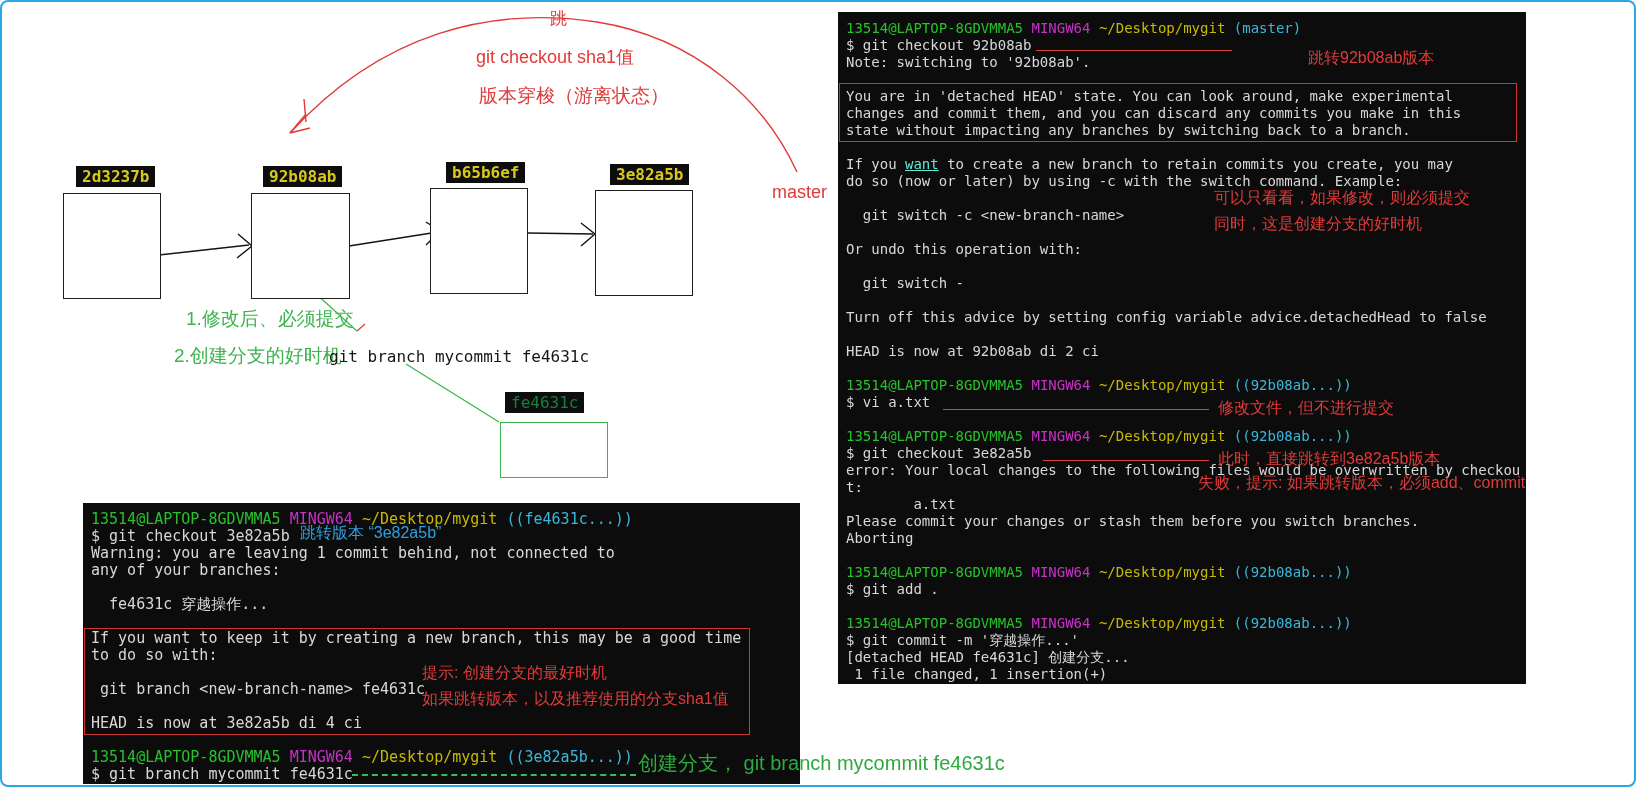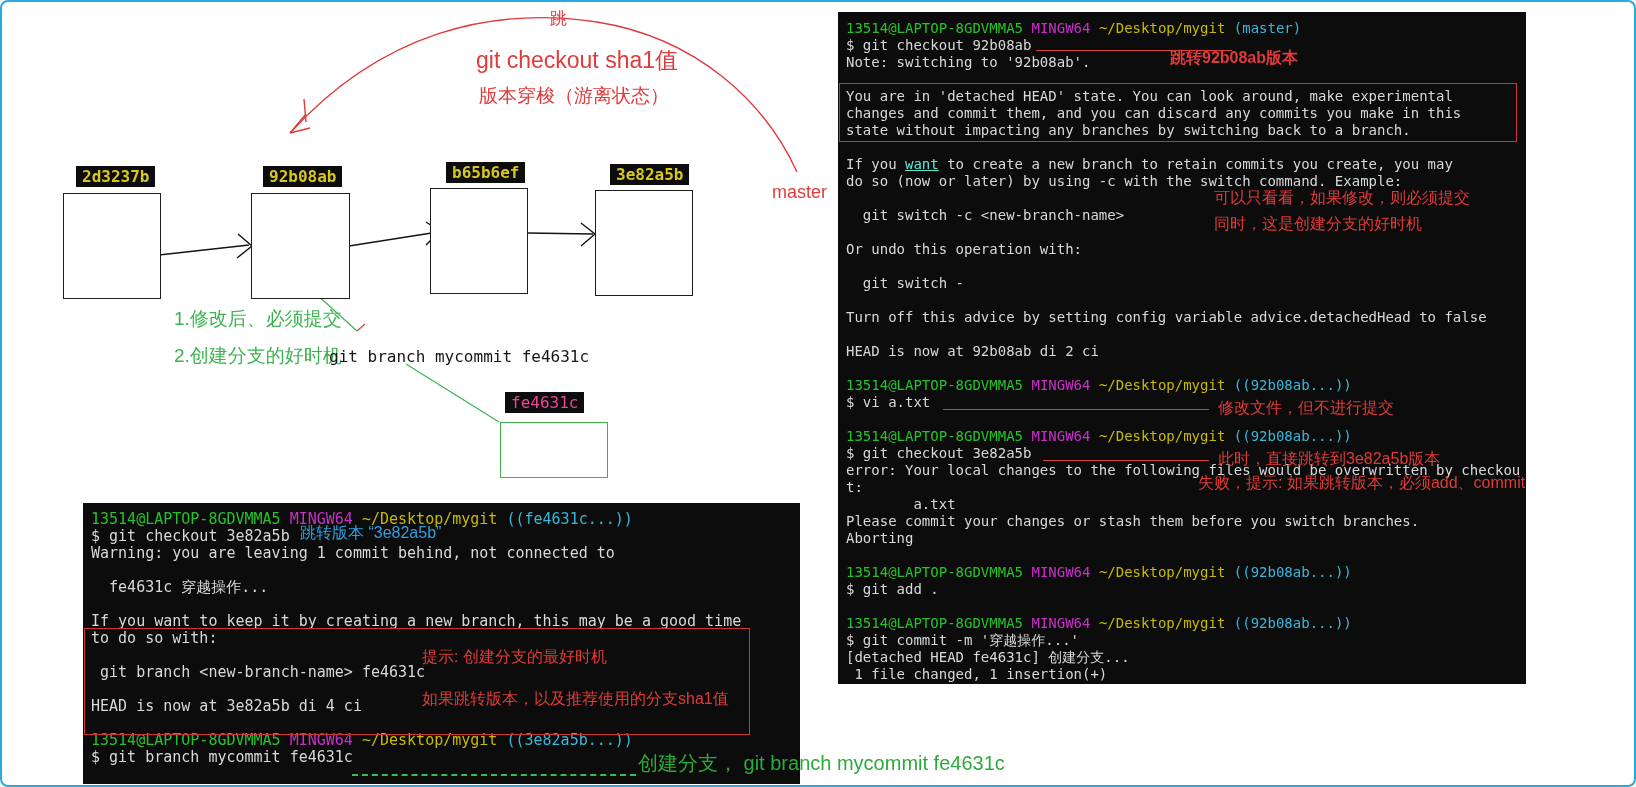--- a/index.html
+++ b/index.html
@@ -24,21 +24,21 @@
   .ann-red{color:#e03a3a;font-size:16px;}
   .ann-blue{color:#2f9fe0;font-size:16px;}
   .ann-green{color:#2daa3c;font-size:20px;}
 
   
   .red-note{position:absolute;color:#e03a3a;white-space:nowrap;}
   .green-note{position:absolute;color:#3cb44e;font-size:19px;white-space:nowrap;}
   .mono-note{position:absolute;color:#151515;font:16px "DejaVu Sans Mono",monospace;white-space:nowrap;}
   .sha-label{position:absolute;background:#0d0d0d;color:#d8c81e;
     font:bold 16px "DejaVu Sans Mono",monospace;padding:1px 6px;white-space:nowrap;}
-  .sha-label.white{color:#ec4899;font-weight:normal;}
+  .sha-label.white{color:#15803d;font-weight:normal;}
   .commit-box{position:absolute;border:1px solid #1e1e1e;background:#ffffff;}
   .branch-box{position:absolute;border:1px solid #3cb44e;background:#ffffff;}
 
   
   .rbox{position:absolute;border:1px solid #cf3434;}
   .rline{position:absolute;height:0;border-top:1px solid #d94040;}
   .gdash{position:absolute;height:0;border-top:2px dashed #37bd57;}
 </style>
 </head>
 <body>
@@ -53,45 +53,46 @@
     <path d="M 157 253 L 247 243 M 236 232 L 250 244 L 235 256" fill="none" stroke="#141414" stroke-width="1.4"></path>
     <path d="M 347 244 L 436 230 M 424 220 L 438 229 L 424 243" fill="none" stroke="#141414" stroke-width="1.4"></path>
     <path d="M 525 231 L 591 232 M 579 221 L 593 232 L 579 244" fill="none" stroke="#141414" stroke-width="1.4"></path>
 
     <path d="M 302 281 L 355 329" fill="none" stroke="#3cb44e" stroke-width="1.2"></path>
     <path d="M 355 329 L 363 322" fill="none" stroke="#e03a3a" stroke-width="1.2"></path>
     <path d="M 404 362 L 497 420" fill="none" stroke="#3cb44e" stroke-width="1.2"></path>
   </svg>
 
   <div class="red-note" style="left:548px;top:5px;font-size:17px;">跳</div>
-  <div class="red-note" style="left:474px;top:43px;font-size:23px;">git checkout sha1值</div>
+  <div class="red-note" style="left:474px;top:43px;font-size:18px;">git checkout sha1值</div>
   <div class="red-note" style="left:477px;top:81px;font-size:19px;">版本穿梭（游离状态）</div>
   <div class="red-note" style="left:770px;top:180px;font-size:18px;">master</div>
 
   <div class="sha-label" style="left:74px;top:164px;">2d3237b</div>
   <div class="commit-box" style="left:61px;top:191px;width:96px;height:104px;"></div>
   <div class="sha-label" style="left:261px;top:164px;">92b08ab</div>
   <div class="commit-box" style="left:249px;top:191px;width:97px;height:104px;"></div>
   <div class="sha-label" style="left:444px;top:160px;">b65b6ef</div>
   <div class="commit-box" style="left:428px;top:186px;width:96px;height:104px;"></div>
   <div class="sha-label" style="left:608px;top:162px;text-align:center;">3e82a5b</div>
   <div class="commit-box" style="left:593px;top:188px;width:96px;height:104px;"></div>
 
-  <div class="green-note" style="left:172px;top:304px;">1.修改后、必须提交</div>
+  <div class="green-note" style="left:184px;top:304px;">1.修改后、必须提交</div>
   <div class="green-note" style="left:172px;top:341px;">2.创建分支的好时机</div>
   <div class="mono-note" style="left:327px;top:345px;">git branch mycommit fe4631c</div>
 
   <div class="sha-label white" style="left:503px;top:390px;">fe4631c</div>
   <div class="branch-box" style="left:498px;top:420px;width:106px;height:54px;"></div>
 
   <div class="term" id="term-left">
     <div>
         <div class="tl"><span class="c-g">13514@LAPTOP-8GDVMMA5</span><span class="c-f"> </span><span class="c-m">MINGW64</span><span class="c-f"> </span><span class="c-y">~/Desktop/mygit</span><span class="c-f"> </span><span class="c-c">((fe4631c...))</span></div>
         <div class="tl"><span class="c-f">$ git checkout 3e82a5b</span></div>
         <div class="tl"><span class="c-f">Warning: you are leaving 1 commit behind, not connected to</span></div>
+        <div class="tl"><span class="c-f">any of your branches:</span></div>
         <div class="tl">&nbsp;</div>
         <div class="tl"><span class="c-f">  fe4631c 穿越操作...</span></div>
         <div class="tl">&nbsp;</div>
         <div class="tl"><span class="c-f">If you want to keep it by creating a new branch, this may be a good time</span></div>
         <div class="tl"><span class="c-f">to do so with:</span></div>
         <div class="tl">&nbsp;</div>
         <div class="tl"><span class="c-f"> git branch &lt;new-branch-name&gt; fe4631c</span></div>
         <div class="tl">&nbsp;</div>
         <div class="tl"><span class="c-f">HEAD is now at 3e82a5b di 4 ci</span></div>
         <div class="tl">&nbsp;</div>
@@ -146,25 +147,25 @@
 
   <div class="rbox" style="left:837px;top:81px;width:676px;height:57px;"></div>
   <div class="rbox" style="left:82px;top:626px;width:664px;height:105px;"></div>
 
   <div class="rline" style="left:1034px;top:48px;width:196px;"></div>
   <div class="rline" style="left:941px;top:407px;width:266px;"></div>
   <div class="rline" style="left:1041px;top:458px;width:166px;"></div>
 
   <div class="gdash" style="left:350px;top:772px;width:284px;"></div>
 
-  <div class="ann ann-red" style="left:1168px;top:46px;font-weight:bold;">跳转92b08ab版本</div>
+  <div class="ann ann-red" style="left:1306px;top:46px;">跳转92b08ab版本</div>
   <div class="ann ann-red" style="left:1212px;top:186px;">可以只看看，如果修改，则必须提交</div>
   <div class="ann ann-red" style="left:1212px;top:212px;">同时，这是创建分支的好时机</div>
   <div class="ann ann-red" style="left:1216px;top:396px;">修改文件，但不进行提交</div>
   <div class="ann ann-red" style="left:1216px;top:447px;">此时，直接跳转到3e82a5b版本</div>
   <div class="ann ann-red" style="left:1196px;top:471px;">失败，提示: 如果跳转版本，必须add、commit</div>
 
   <div class="ann ann-blue" style="left:298px;top:521px;">跳转版本 “3e82a5b”</div>
-  <div class="ann ann-red" style="left:420px;top:645px;">提示: 创建分支的最好时机</div>
+  <div class="ann ann-red" style="left:420px;top:661px;">提示: 创建分支的最好时机</div>
   <div class="ann ann-red" style="left:420px;top:687px;">如果跳转版本，以及推荐使用的分支sha1值</div>
   <div class="ann ann-green" style="left:636px;top:748px;">创建分支， git branch mycommit fe4631c</div>
 
 </div>
 
 </body></html>

